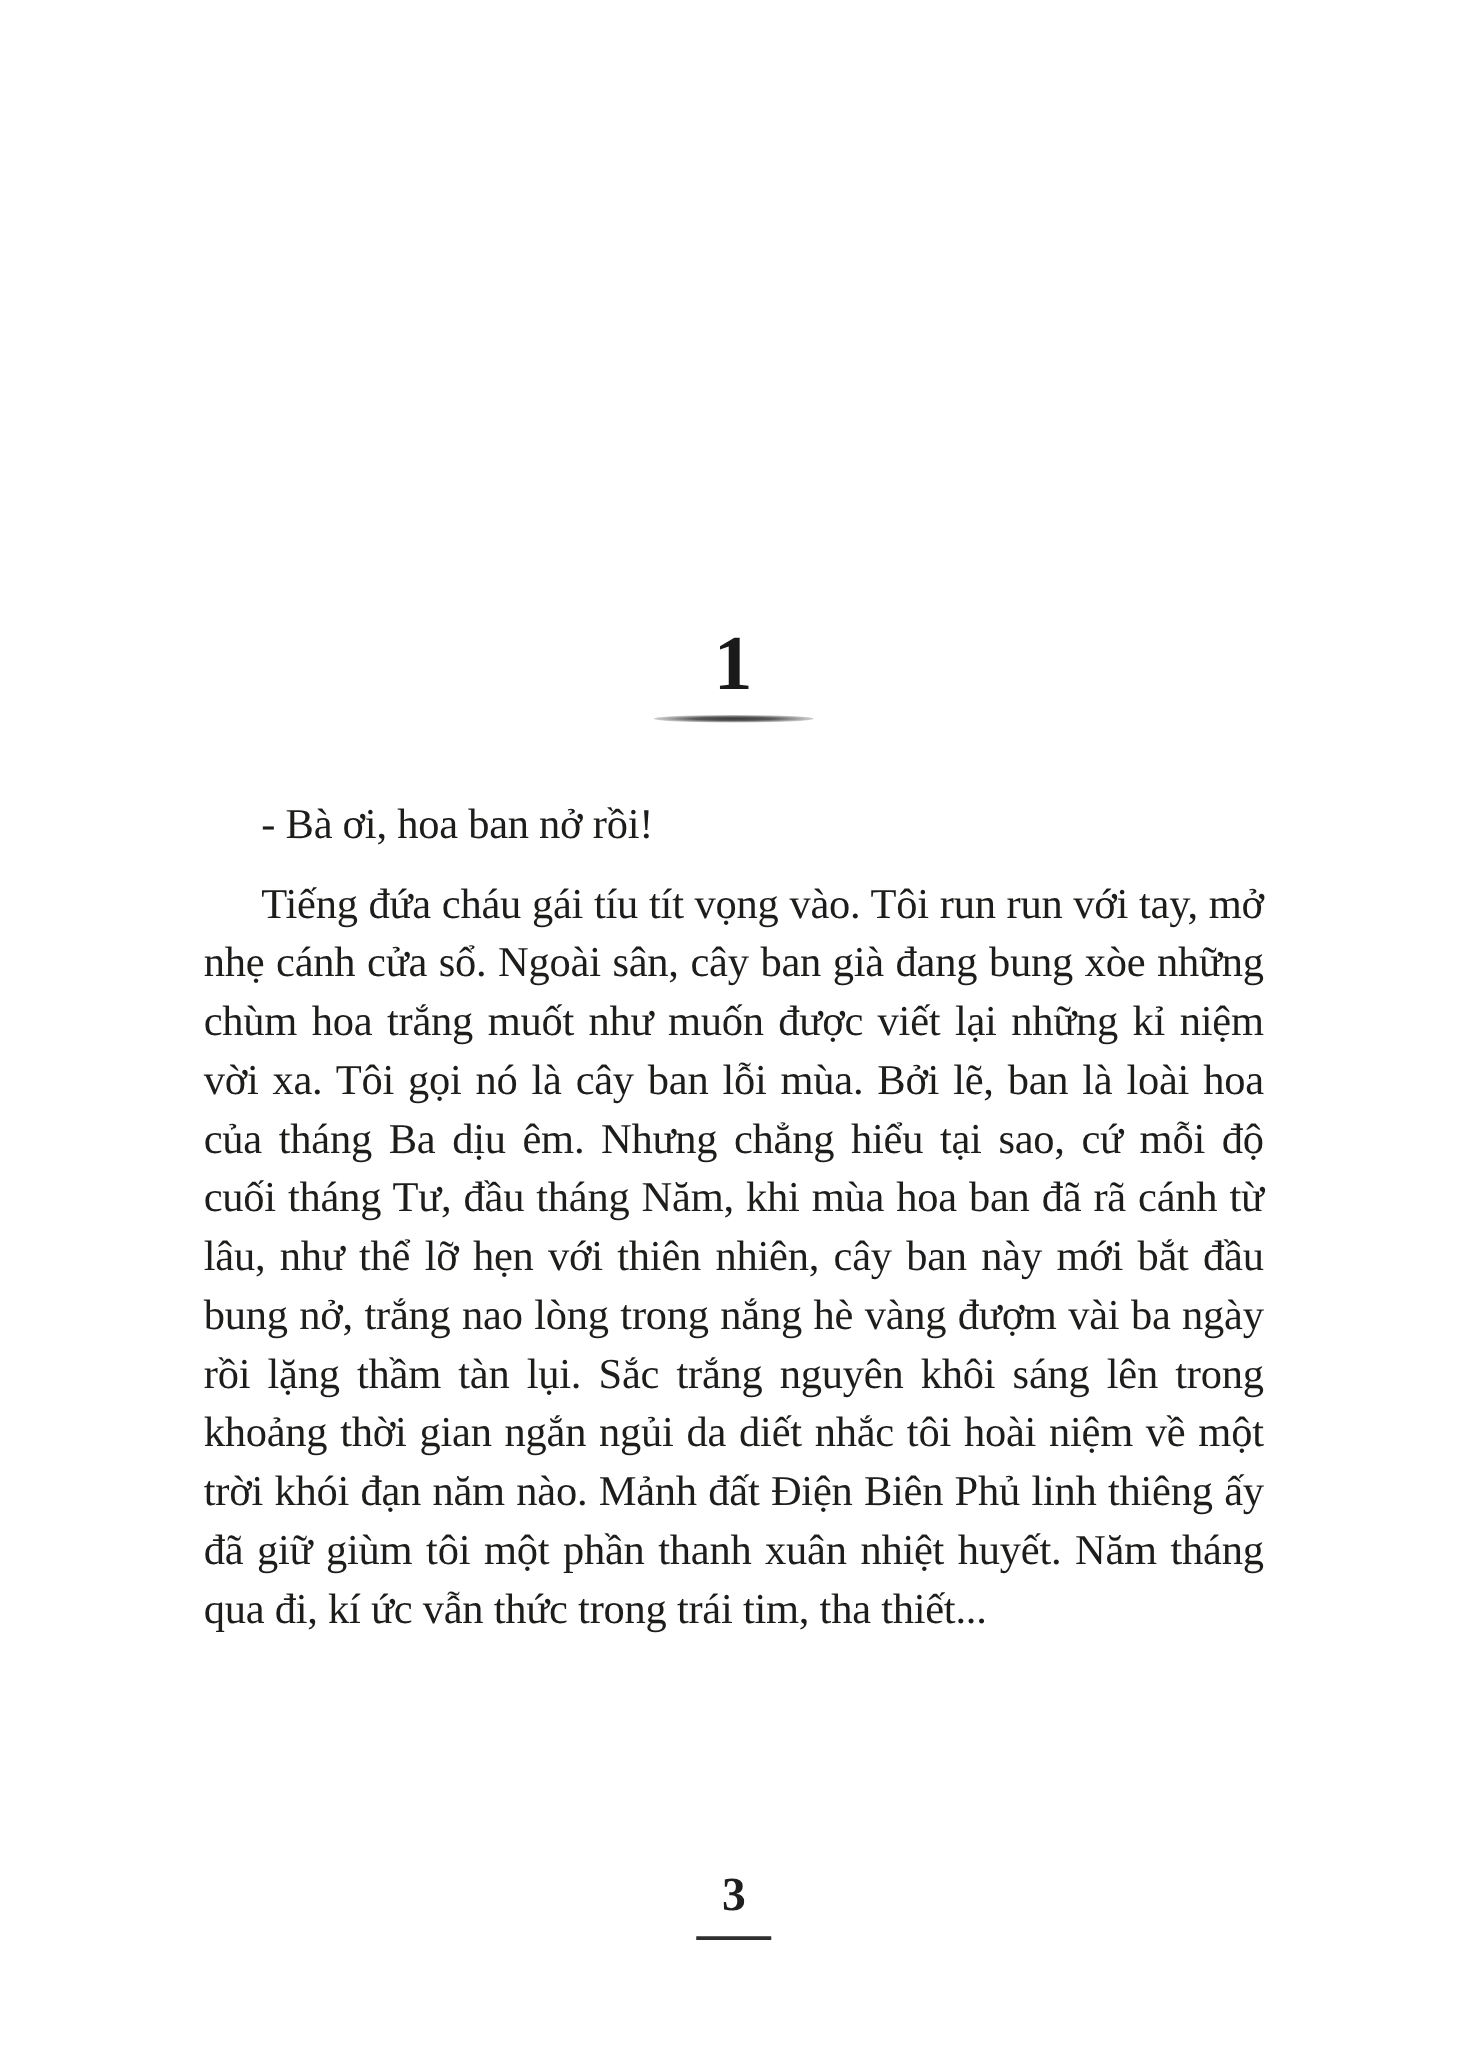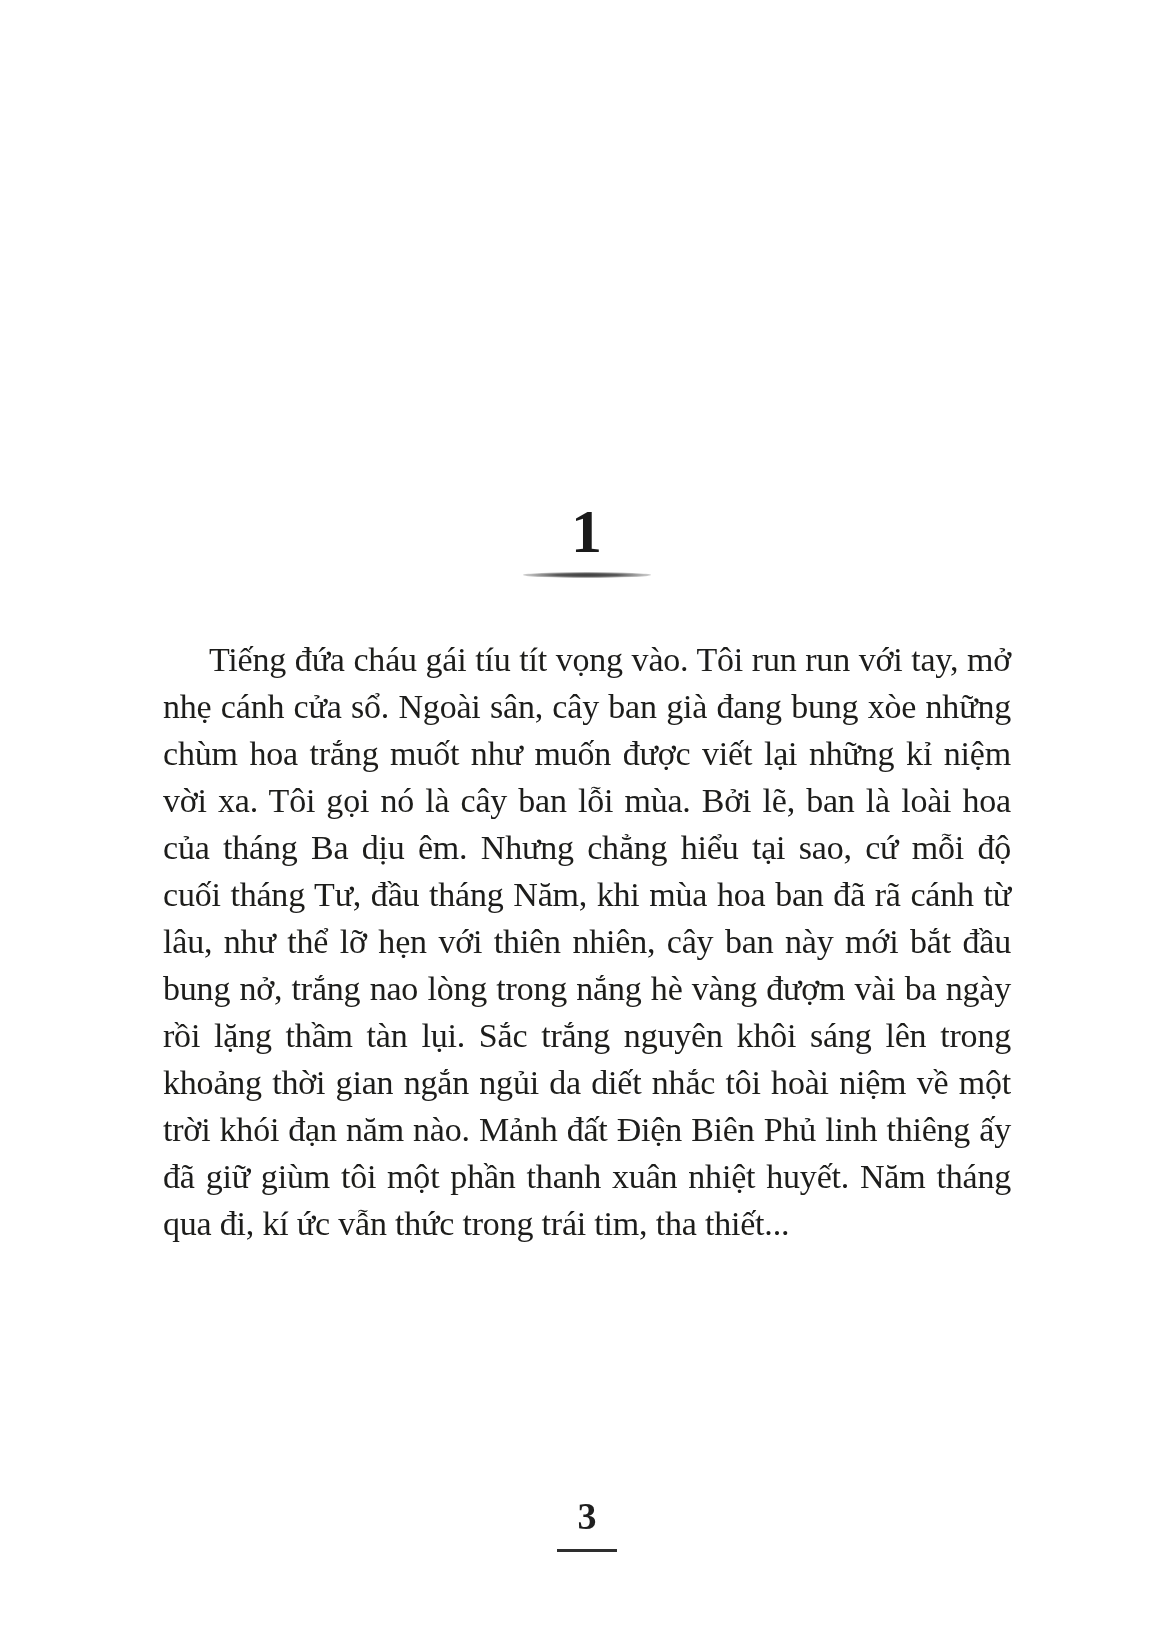--- a/index.html
+++ b/index.html
@@ -92,20 +92,21 @@
 <body>
 
 <div class="page">
 
   <div class="chapter-heading">
     <div class="chapter-number">1</div>
     <div class="chapter-divider"></div>
   </div>
 
   <div class="text-block">
+    <p class="dialogue">- Bà ơi, hoa ban nở rồi!</p>
     <p class="body-para">Tiếng đứa cháu gái tíu tít vọng vào. Tôi run run với tay, mở nhẹ cánh cửa sổ. Ngoài sân, cây ban già đang bung xòe những chùm hoa trắng muốt như muốn được viết lại những kỉ niệm vời xa. Tôi gọi nó là cây ban lỗi mùa. Bởi lẽ, ban là loài hoa của tháng Ba dịu êm. Nhưng chẳng hiểu tại sao, cứ mỗi độ cuối tháng Tư, đầu tháng Năm, khi mùa hoa ban đã rã cánh từ lâu, như thể lỡ hẹn với thiên nhiên, cây ban này mới bắt đầu bung nở, trắng nao lòng trong nắng hè vàng đượm vài ba ngày rồi lặng thầm tàn lụi. Sắc trắng nguyên khôi sáng lên trong khoảng thời gian ngắn ngủi da diết nhắc tôi hoài niệm về một trời khói đạn năm nào. Mảnh đất Điện Biên Phủ linh thiêng ấy đã giữ giùm tôi một phần thanh xuân nhiệt huyết. Năm tháng qua đi, kí ức vẫn thức trong trái tim, tha thiết...</p>
   </div>
 
   <div class="page-footer">
     <div class="page-number">3</div>
     <div class="footer-rule"></div>
   </div>
 
 </div>
 

